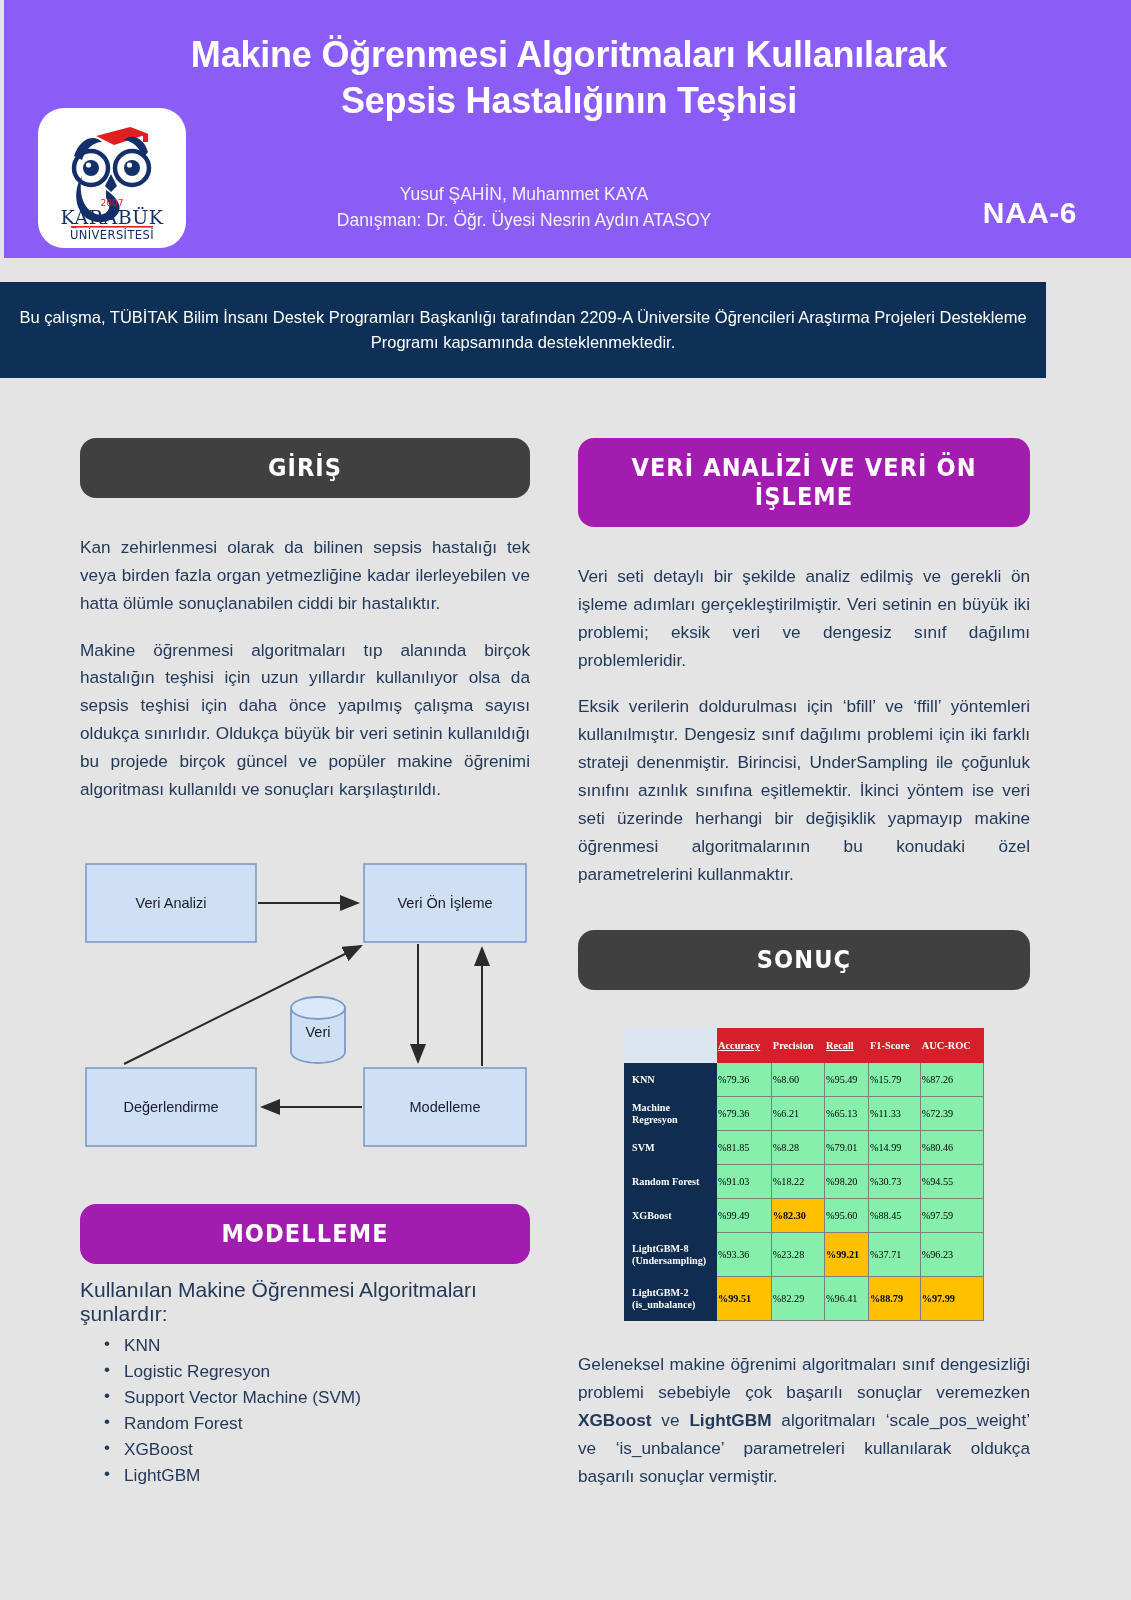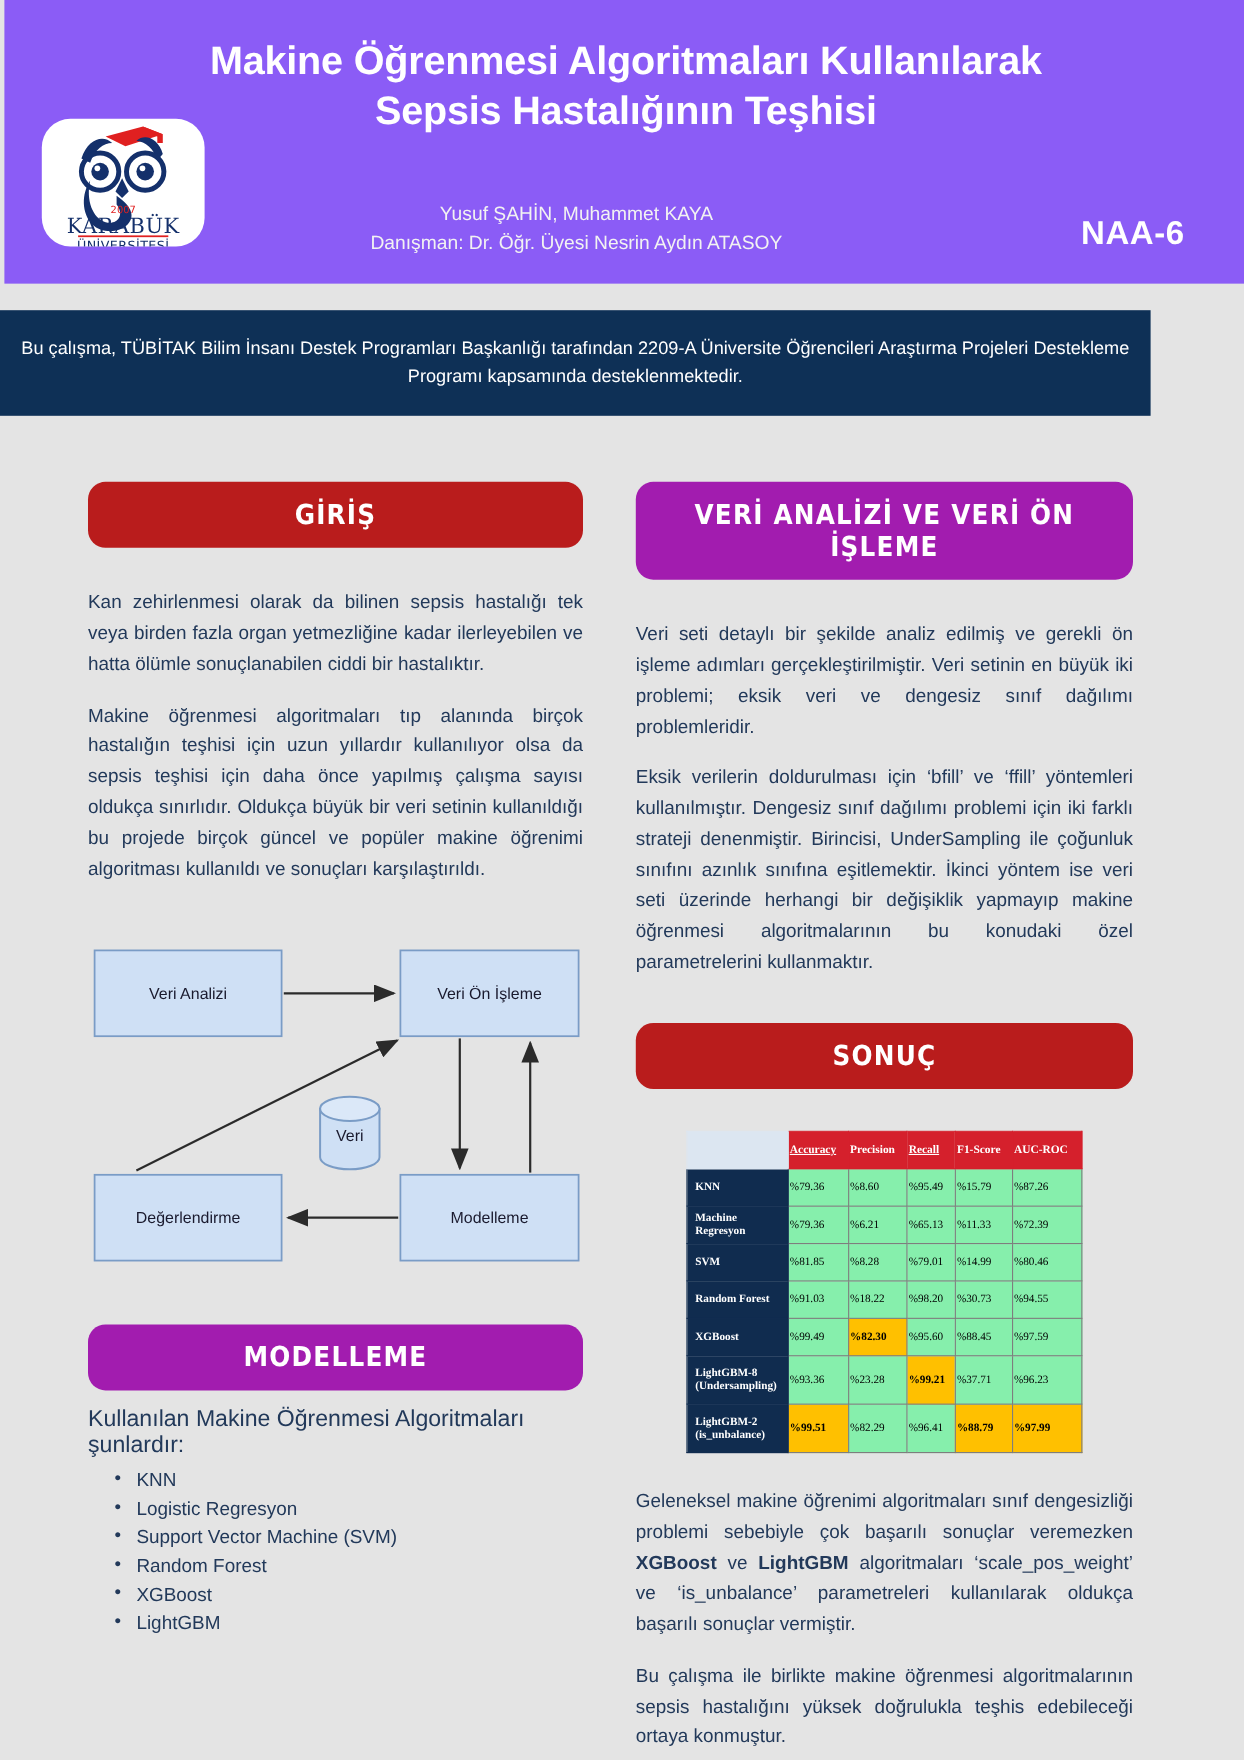--- a/index.html
+++ b/index.html
@@ -23,21 +23,21 @@
   .authors-wrap { position: absolute; left: 120px; top: 182px; width: 800px; text-align: center; }
   .author-line { color: #f2f2f2; font-size: 17.5px; line-height: 1.48; }
 
   .naa-badge {
     position: absolute; right: 58px; top: 196px;
     color: #ffffff; font-size: 30px; font-weight: bold; letter-spacing: 0.5px;
   }
 
   
   .logo {
-    position: absolute; left: 34px; top: 108px; width: 148px; height: 116px;
+    position: absolute; left: 34px; top: 108px; width: 148px; height: 140px;
     background: #ffffff; border-radius: 26px;
     display: flex; align-items: center; justify-content: center;
     overflow: hidden;
   }
   .logo svg { width: 136px; height: 132px; }
 
   
   .gap-band { position: absolute; left: 0; top: 258px; width: 1131px; height: 24px; background: #e4e4e4; }
   .fund-band {
     position: absolute; left: 0; top: 282px; width: 1046px; height: 96px;
@@ -54,21 +54,21 @@
   .col-right { position: absolute; left: 578px; top: 438px; width: 452px; }
 
   .sec-head {
     border-radius: 16px; color: #ffffff; text-align: center;
     font-weight: bold; letter-spacing: 1.1px;
     padding: 15px 10px 16px;
     font-size: 25px;
     font-family: "DejaVu Sans", sans-serif;
     font-stretch: condensed;
   }
-  .sec-head.navy { background: #b91c1c; }
+  .sec-head.navy { background: #404040; }
   .sec-head.red  { background: #a21caf; }
 
   .body-text {
     color: #22395a; font-size: 17.2px; line-height: 1.62;
     text-align: justify; text-justify: inter-word;
   }
   .body-text p + p { margin-top: 19px; }
   .body-text b { font-weight: bold; }
 
   .m-top-36 { margin-top: 36px; }
@@ -322,17 +322,16 @@
             <td class="val hl">%88.79</td>
             <td class="val hl">%97.99</td>
           </tr>
 
         </tbody>
       </table>
     </div>
 
     <div class="body-text m-top-30">
       <p><span>Geleneksel makine öğrenimi algoritmaları sınıf dengesizliği problemi sebebiyle çok başarılı sonuçlar veremezken </span><b>XGBoost</b><span> ve </span><b>LightGBM</b><span> algoritmaları ‘scale_pos_weight’ ve ‘is_unbalance’ parametreleri kullanılarak oldukça başarılı sonuçlar vermiştir.</span></p>
-      <p>Bu çalışma ile birlikte makine öğrenmesi algoritmalarının sepsis hastalığını yüksek doğrulukla teşhis edebileceği ortaya konmuştur.</p>
     </div>
 
   </div>
 </div>
 
 </body></html>

